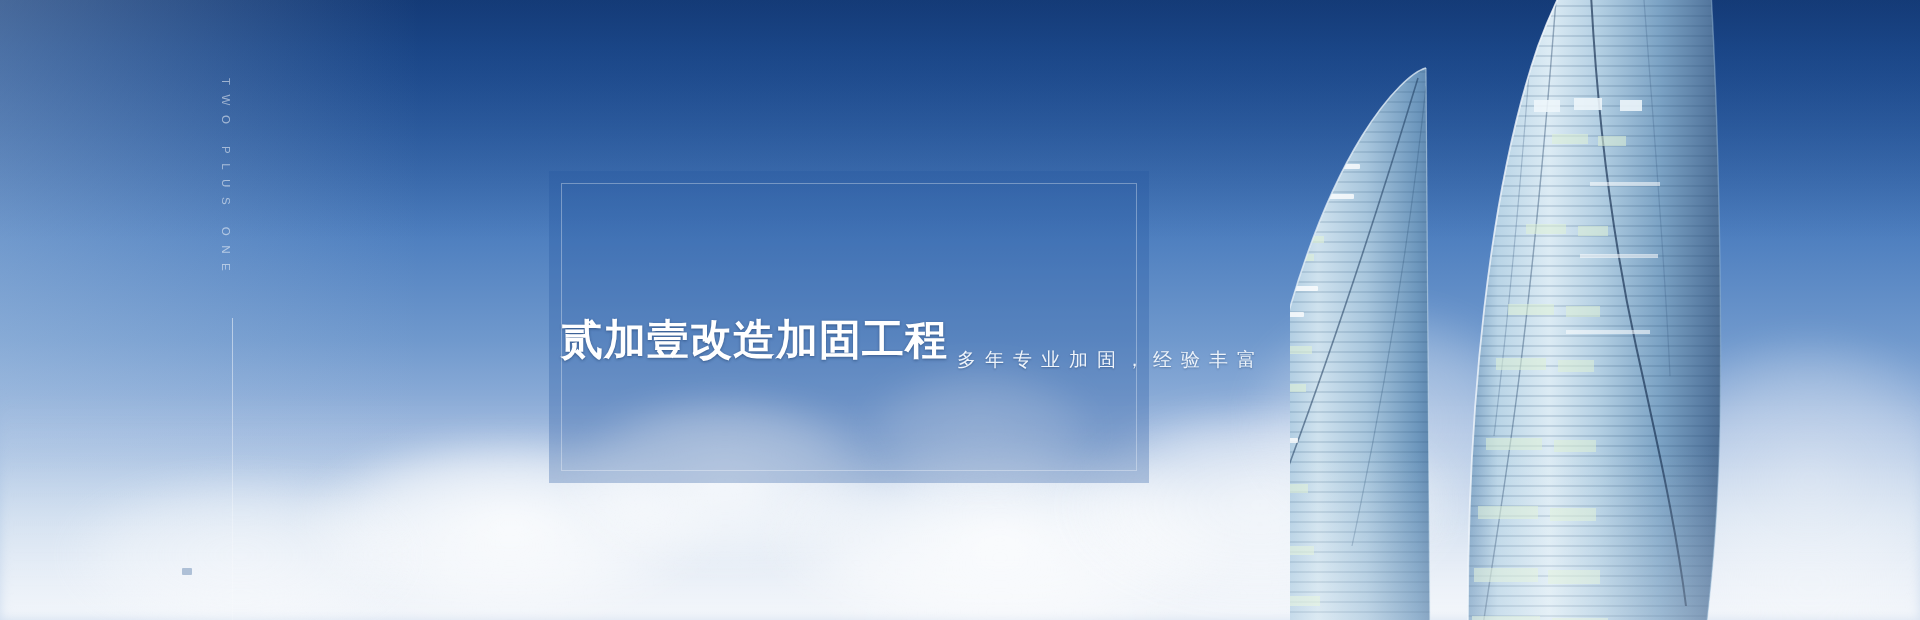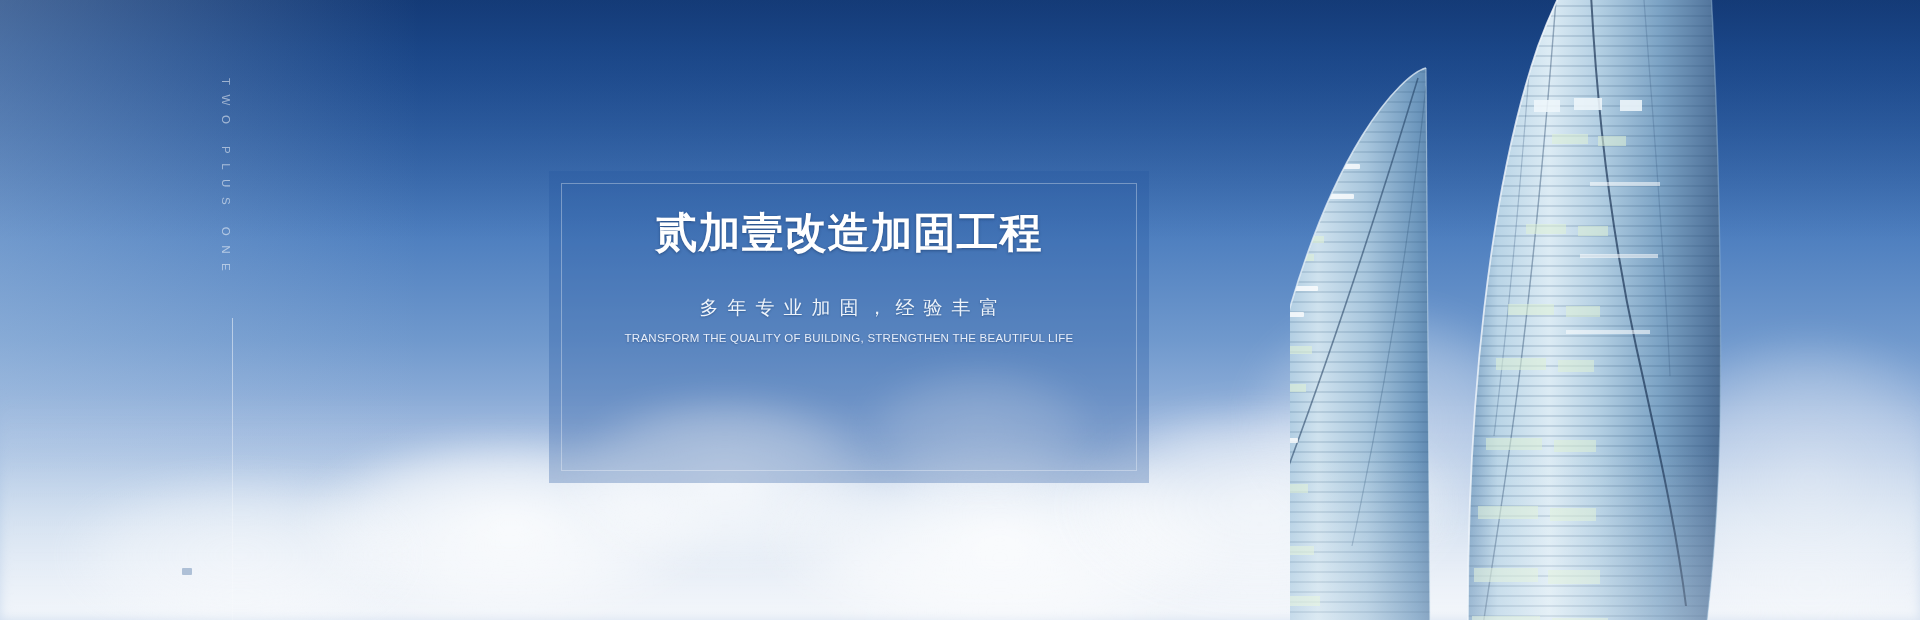--- a/index.html
+++ b/index.html
@@ -117,21 +117,21 @@
     position: absolute;
     left: 12px; top: 12px; right: 12px; bottom: 12px;
     border: 1px solid rgba(255,255,255,0.33);
   }
   .panel-content {
     position: relative;
     z-index: 3;
     width: 100%;
     height: 100%;
     display: flex;
-    flex-direction: column;
+    flex-direction: row;
     align-items: center;
     justify-content: flex-start;
     padding-top: 26px;
   }
 
   .title-main {
     font-size: 42px;
     font-weight: 700;
     color: #ffffff;
     letter-spacing: 1px;
@@ -434,17 +434,16 @@
     <span class="side-label-text">TWO PLUS ONE</span>
   </div>
   <div class="side-rule"></div>
   <div class="side-mark"></div>
 
   <div class="panel">
     <div class="panel-inner"></div>
     <div class="panel-content">
       <div class="title-main">贰加壹改造加固工程</div>
       <div class="title-sub">多年专业加固，经验丰富</div>
-      <div class="title-en">TRANSFORM THE QUALITY OF BUILDING, STRENGTHEN THE BEAUTIFUL LIFE</div>
     </div>
   </div>
 
 </div>
 
 </body></html>

